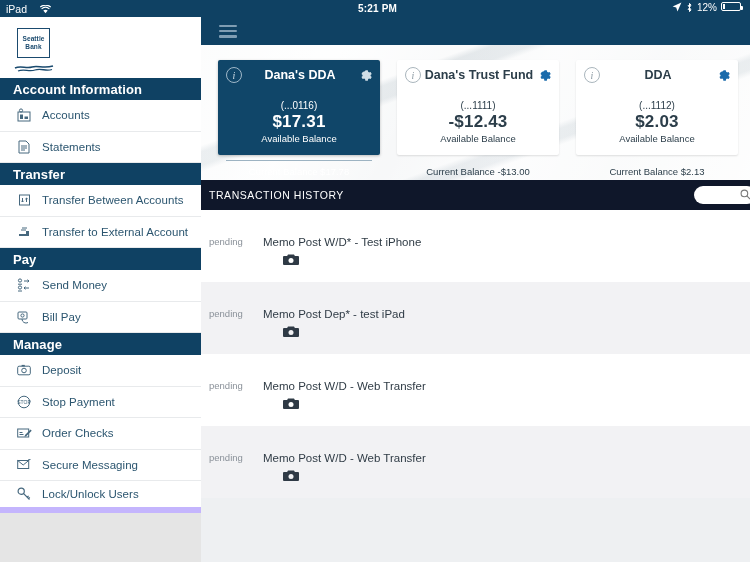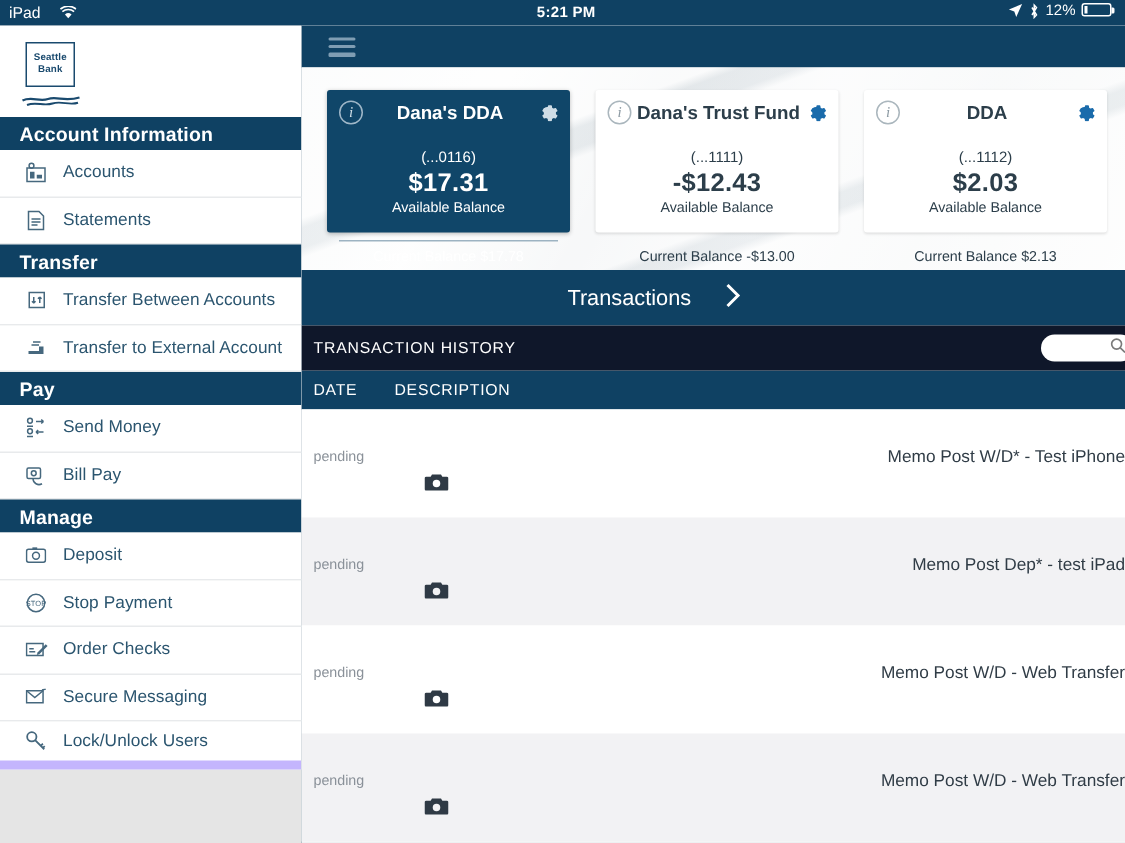--- a/index.html
+++ b/index.html
@@ -126,21 +126,21 @@
   }
   .col-date { width: 62px; padding-left: 8px; }
   .col-desc { flex: 1; }
 
   .tx-list { background:#ffffff; }
   .tx-row { height: 72px; display:flex; align-items:flex-start; padding-top: 26px; position:relative;}
   .tx-row.alt { background:#f2f2f4; }
   .tx-row.white { background:#ffffff; }
   .tx-date { width: 62px; padding-left: 8px; font-size: 9.5px; color:#8a9199; }
   .tx-desc { flex:1; }
-  .tx-desc-txt { font-size: 11.5px; color:#303c46;text-align:right; }
+  .tx-desc-txt { font-size: 11.5px; color:#303c46; }
   .cam { margin-top: 4px; margin-left: 20px; }
 </style>
 </head>
 <body>
 
 <div id="app">
 
   <div class="statusbar">
     <div class="sb-left">
       <span>iPad</span>
@@ -359,45 +359,33 @@
               </svg>
           </span>
         </div>
         <div class="card-acct">(...1112)</div>
         <div class="card-amt">$2.03</div>
         <div class="card-avail">Available Balance</div>
         <div class="card-cur">Current Balance $2.13</div>
       </div>
     </div>
 
-    <div class="trans-bar">
-      <span>Transactions</span>
-      <span class="chev">
-        <svg width="12" height="18" viewBox="0 0 12 18">
-            <path d="M2 2 L9 9 L2 16" stroke="#ffffff" stroke-width="2" fill="none"></path>
-          </svg>
-      </span>
-    </div>
 
     <div class="th-bar">
       <span class="th-lab">TRANSACTION HISTORY</span>
       <div class="search-box">
         <span>
           <svg width="11" height="11" viewBox="0 0 11 11">
               <circle cx="4.4" cy="4.4" r="3.3" stroke="#7a7a7a" stroke-width="1.1" fill="none"></circle>
               <path d="M6.9 6.9 L10 10" stroke="#7a7a7a" stroke-width="1.1"></path>
             </svg>
         </span>
       </div>
     </div>
 
-    <div class="col-head">
-      <div class="col-date">DATE</div>
-      <div class="col-desc">DESCRIPTION</div>
-    </div>
 
     <div class="tx-list">
       <div class="tx-row white">
         <div class="tx-date">pending</div>
         <div class="tx-desc">
           <div class="tx-desc-txt">Memo Post W/D* - Test iPhone</div>
           <div class="cam">
             <svg width="16" height="13" viewBox="0 0 16 13">
                 <path d="M5 1.4 h6 l.9 1.5 H15 a1 1 0 0 1 1 1 V11 a1 1 0 0 1-1 1 H1 a1 1 0 0 1-1-1 V3.9 a1 1 0 0 1 1-1 h3.1 z" fill="#2f3a45"></path>
                 <circle cx="8" cy="7.4" r="2.5" fill="#ffffff"></circle>

